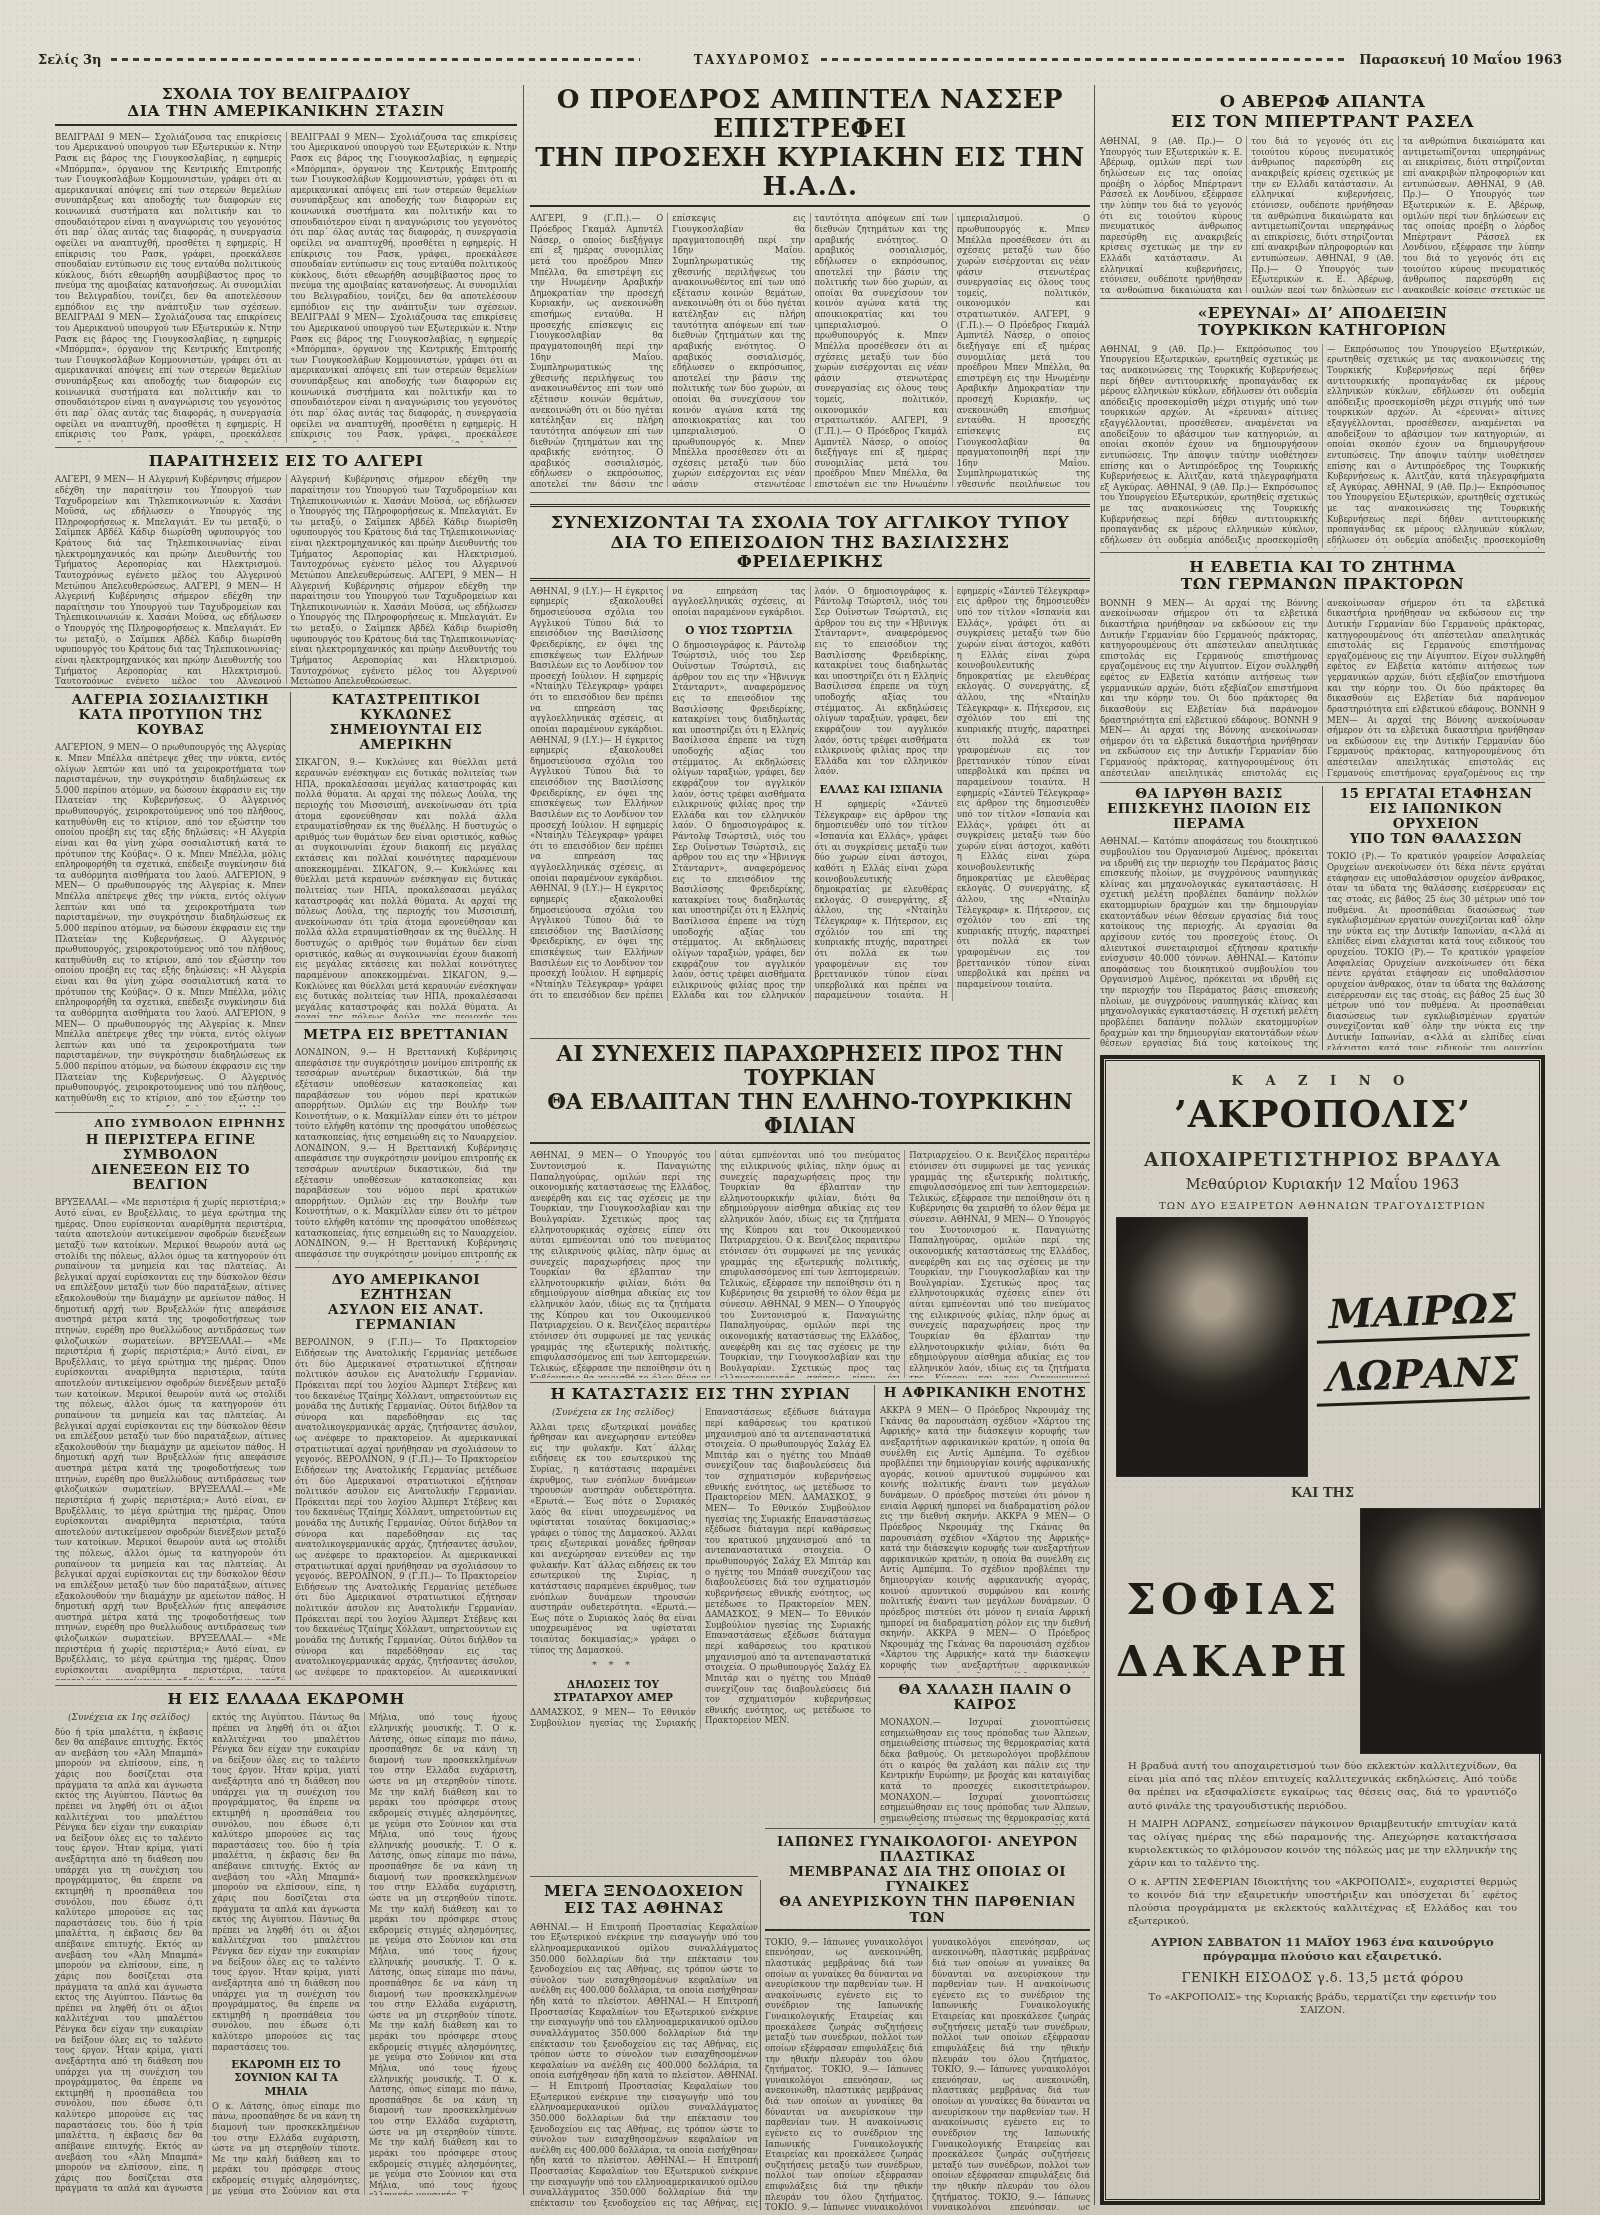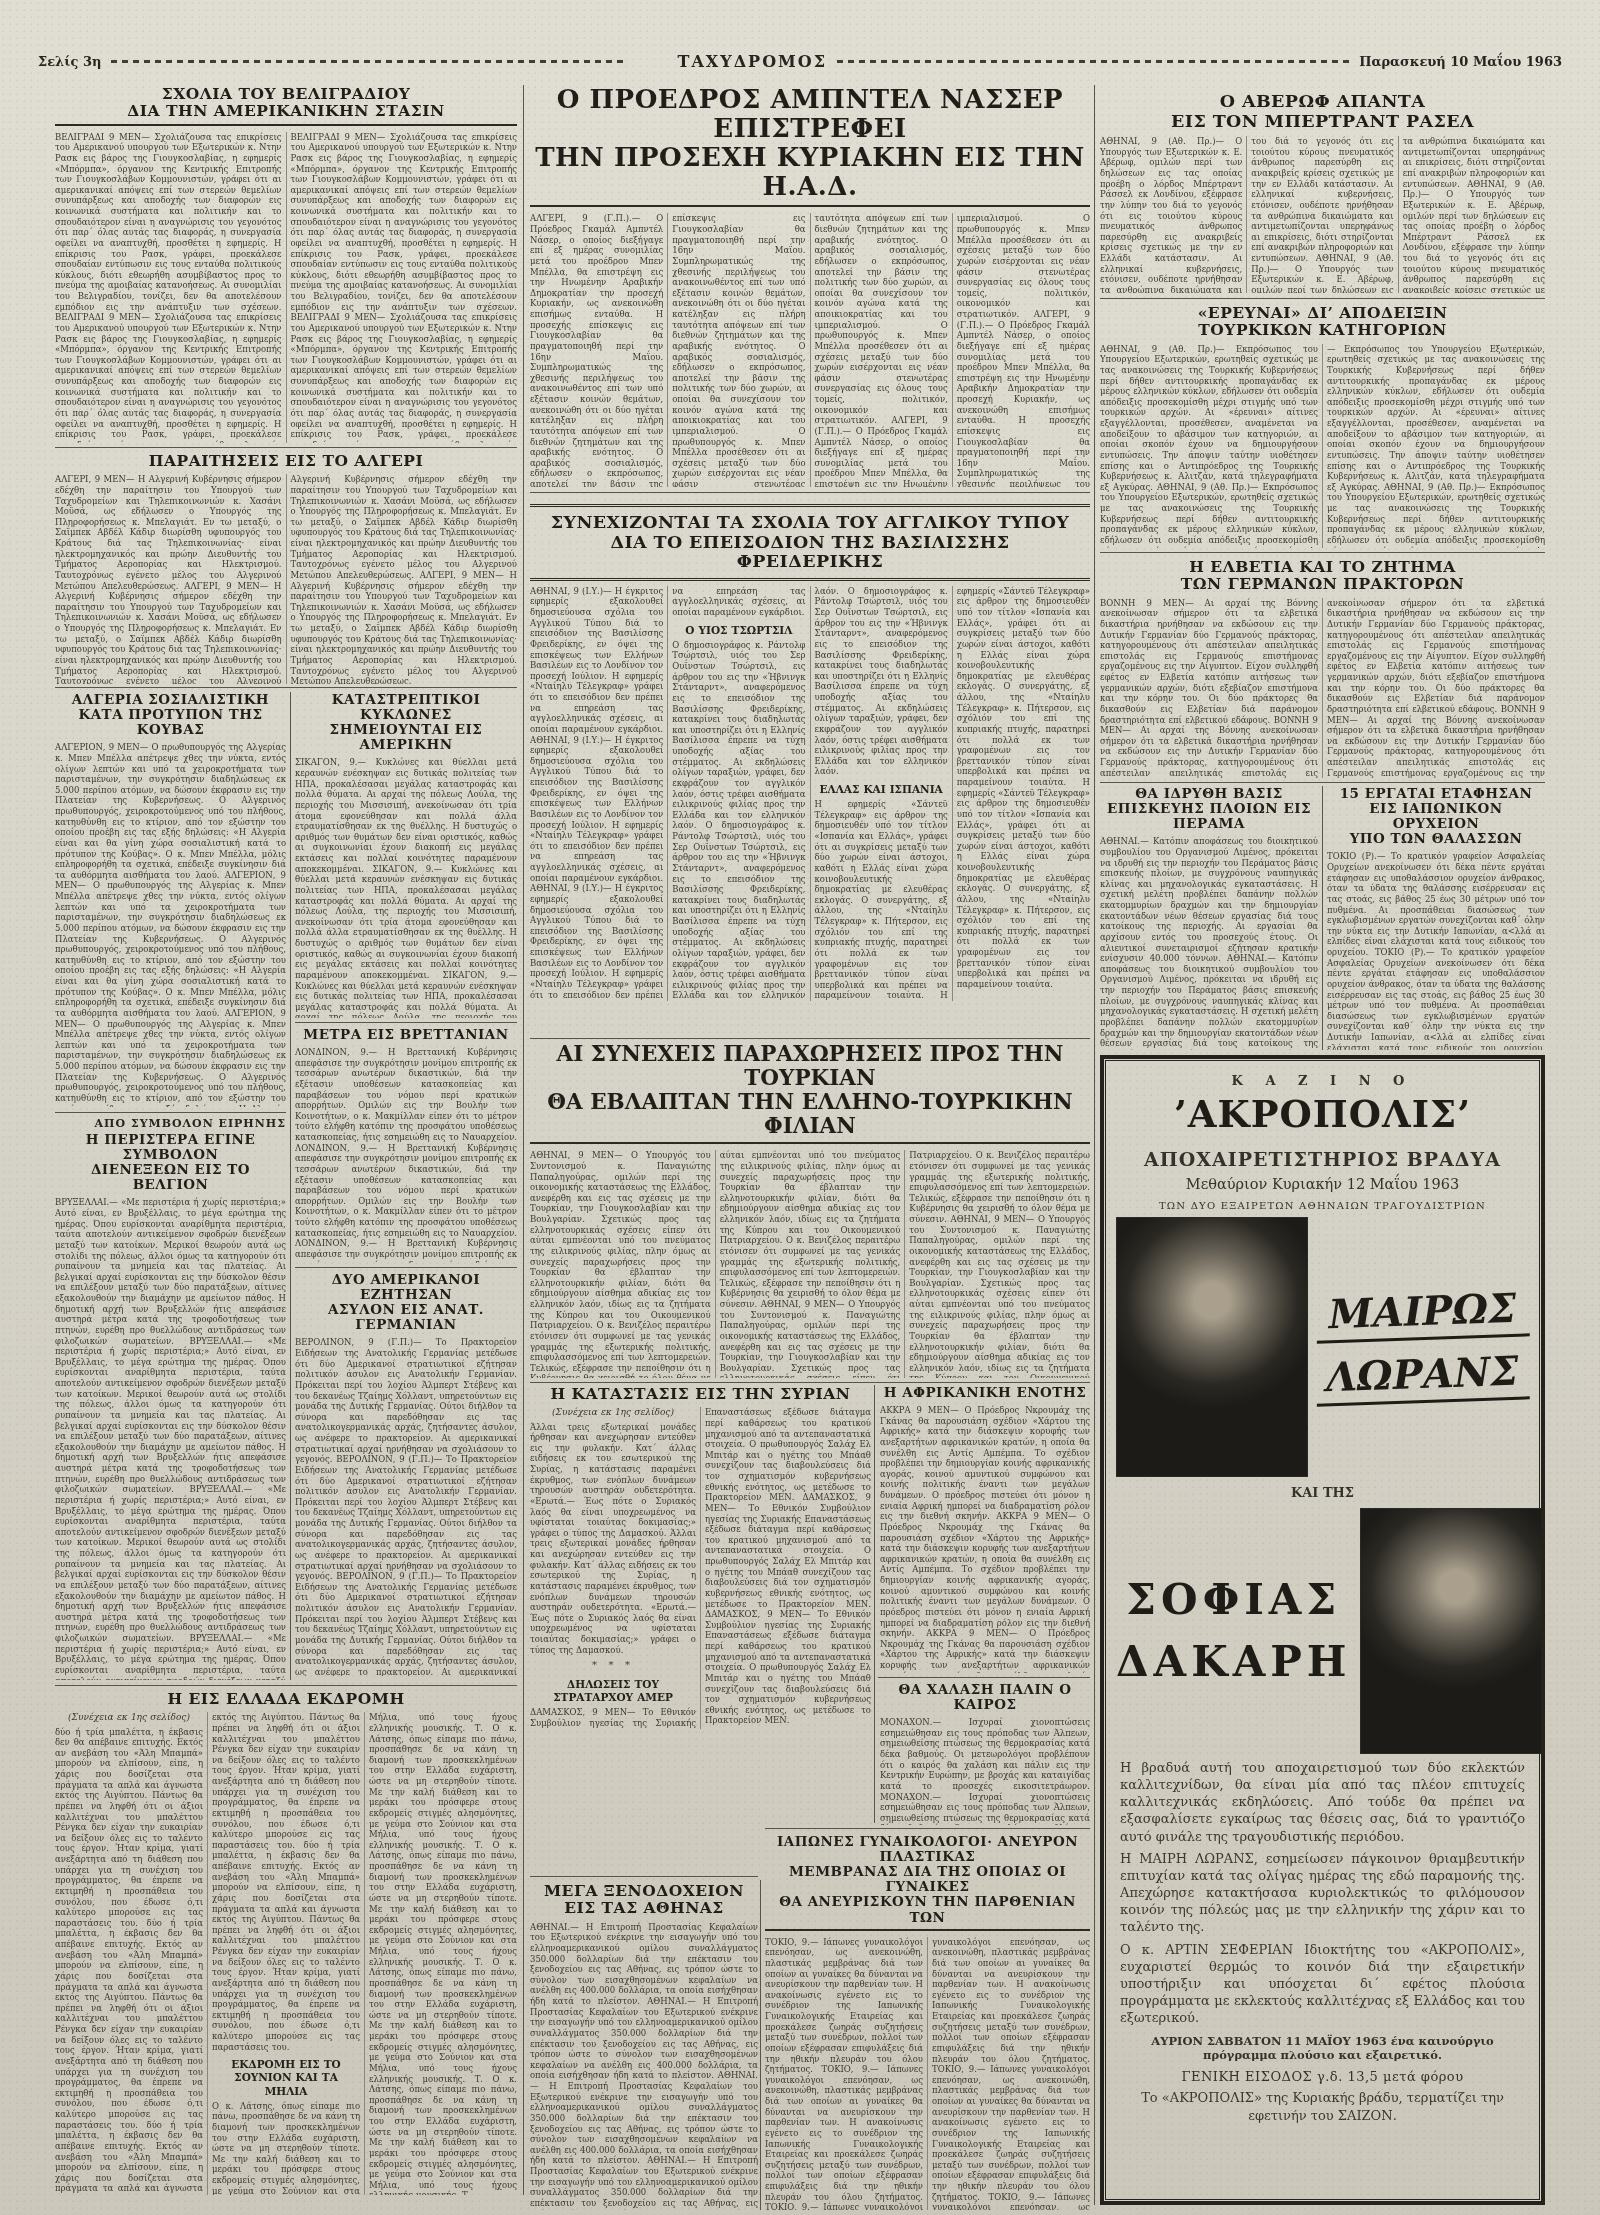--- a/index.html
+++ b/index.html
@@ -6,21 +6,21 @@
   .page{position:relative;width:1600px;height:2215px;margin:0 auto;overflow:hidden;
         background:#d6d2c5;
         background-image:radial-gradient(rgba(110,104,88,.10) 1px, transparent 1px),
                          linear-gradient(180deg, rgba(255,255,255,.25), rgba(0,0,0,.05));
         background-size:7px 7px, 100% 100%;
         font-family:"DejaVu Serif", serif;color:#34322a;}
   
   .pagehead{position:absolute;left:38px;right:38px;top:52px;display:flex;align-items:center;gap:10px;
             font-size:13px;font-weight:bold;color:#26251f;}
   .ph-dash{flex:1;height:3px;background:repeating-linear-gradient(90deg,#403d34 0 6px,transparent 6px 11px);}
-  .ph-title{letter-spacing:2px;font-size:16px;margin-left:44px;}
+  .ph-title{letter-spacing:2px;font-size:12px;margin-left:44px;}
   
   .art{position:absolute;overflow:hidden;}
   .hl{margin:0 0 5px 0;text-align:center;color:#1f1e18;font-weight:bold;line-height:1.12;}
   .hline{display:block;}
   .h-sm{font-size:13.5px;letter-spacing:.5px;}
   .h-md{font-size:15.5px;letter-spacing:.5px;}
   .h-lg{font-size:17.5px;letter-spacing:.4px;margin-top:7px;}
   .h-xl{font-size:21.5px;}
   .h-xxl{font-size:26px;letter-spacing:.5px;}
   .rule-b{padding-bottom:4px;border-bottom:2px solid #2c2a23;margin-bottom:6px;}
@@ -46,21 +46,21 @@
   .ad-row{display:flex;align-items:center;gap:8px;margin:4px 0;}
   .photo{background:radial-gradient(ellipse 58% 42% at 50% 32%, #a99f8c 0 16%, #6d675b 42%, #2a2823 78%, #1c1b17 100%);
          border:1px solid #2a2923;flex:0 0 auto;}
   .photo1{width:190px;height:258px;}
   .photo2{width:190px;height:244px;}
   .ad-names{flex:1;display:flex;flex-direction:column;justify-content:center;gap:14px;}
   .big-name{font-size:40px;font-weight:bold;font-style:italic;color:#1d1c17;line-height:1;
             border-bottom:3px solid #1d1c17;padding-bottom:6px;transform:rotate(-2deg);}
   .big-name2{font-size:42px;font-weight:bold;letter-spacing:5px;color:#1d1c17;line-height:1.15;}
   .ad-kai{font-size:13px;font-weight:bold;margin:8px 0;}
-  .ad-text{font-size:13px;line-height:1.32;text-align:justify;margin:5px 4px;color:#3b382e;}
+  .ad-text{font-size:10px;line-height:1.32;text-align:justify;margin:5px 12px;color:#3b382e;}
   .ad-f1{font-size:11.5px;font-weight:bold;margin-top:8px;}
   .ad-f2{font-size:13px;font-weight:normal;margin-top:7px;letter-spacing:.5px;}
 </style>
 </head>
 <body>
 
 <div class="page">
 
   <header class="pagehead">
     <span class="ph-label">Σελίς 3η</span>

